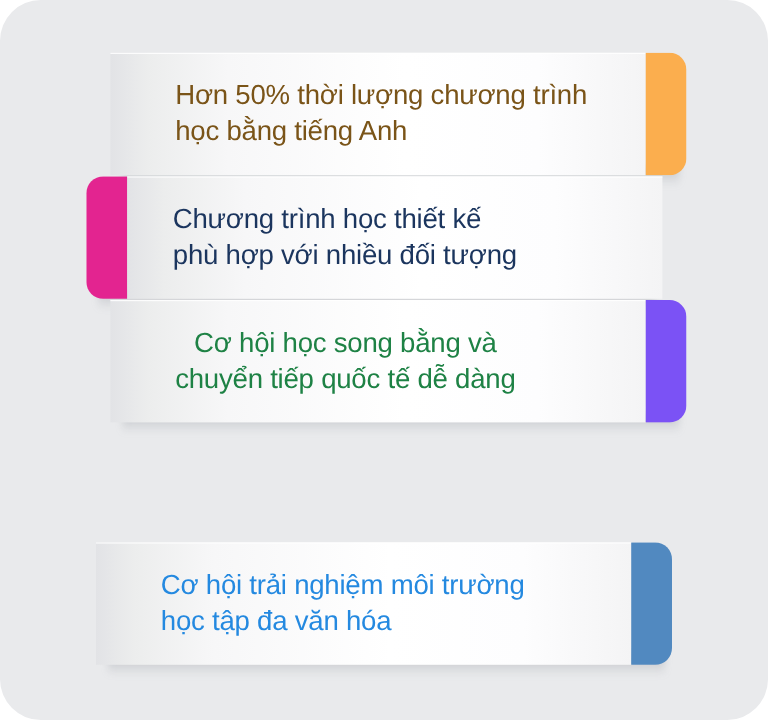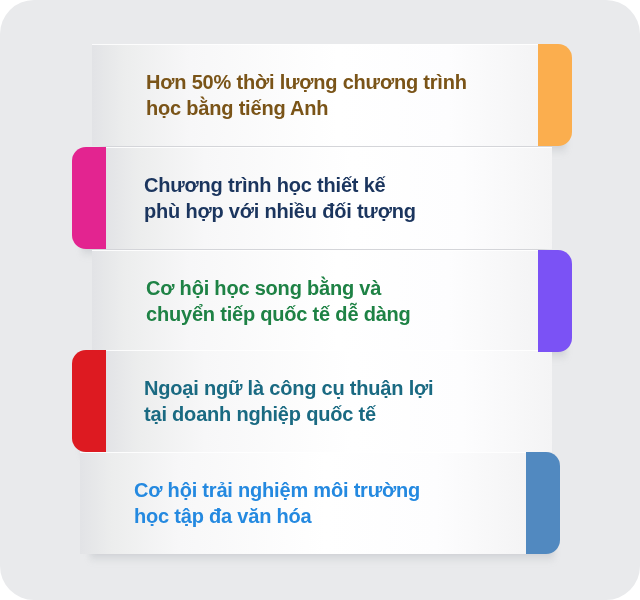--- a/index.html
+++ b/index.html
@@ -73,36 +73,36 @@
   }
   .accent.right {
     border-radius: 0 14px 14px 0;
   }
   .accent.left {
     border-radius: 14px 0 0 14px;
   }
 
   .bar-text {
     margin: 16px;
-    font-size: 20px;
-    font-weight: 700;
+    font-size: 23px;
+    font-weight: 400;
     line-height: 1.30;
     letter-spacing: -0.2px;
     white-space: pre-line;
   }
 
   
   .bar-1 { left: 92px;  top: 44px;  width: 480px; }
   .bar-1 .panel { border-radius: 0; }
   .bar-1 .bar-text { margin-left: 54px; }
 
   .bar-2 { left: 72px;  top: 147px; width: 480px; }
   .bar-2 .bar-text { margin-left: 38px; }
 
-  .bar-3 { left: 92px;  top: 250px; width: 480px; }
+  .bar-3 { left: 92px;  top: 250px; width: 480px; text-align: center; }
   .bar-3 .bar-text { margin-left: 54px; }
 
   .bar-4 { left: 72px;  top: 350px; width: 480px; }
   .bar-4 .bar-text { margin-left: 38px; }
 
   .bar-5 { left: 80px;  top: 452px; width: 480px; }
   .bar-5 .bar-text { margin-left: 54px; }
 
   
   .panel::before {
@@ -142,28 +142,20 @@
 
     <div class="bar bar-3">
       <div class="bar-shadow"></div>
       <div class="panel">
         <p class="bar-text" style="color: rgb(30, 130, 69);">Cơ hội học song bằng và
 chuyển tiếp quốc tế dễ dàng</p>
       </div>
       <div class="accent right" style="background: linear-gradient(rgb(123, 82, 245), rgb(123, 82, 245)) rgb(123, 82, 245);"></div>
     </div>
 
-    <div class="bar bar-4">
-      <div class="bar-shadow"></div>
-      <div class="accent left" style="background: linear-gradient(rgb(221, 26, 33), rgb(221, 26, 33)) rgb(221, 26, 33);"></div>
-      <div class="panel">
-        <p class="bar-text" style="color: rgb(26, 106, 130);">Ngoại ngữ là công cụ thuận lợi
-tại doanh nghiệp quốc tế</p>
-      </div>
-    </div>
 
     <div class="bar bar-5">
       <div class="bar-shadow"></div>
       <div class="panel">
         <p class="bar-text" style="color: rgb(36, 137, 224);">Cơ hội trải nghiệm môi trường
 học tập đa văn hóa</p>
       </div>
       <div class="accent right" style="background: linear-gradient(rgb(81, 137, 192), rgb(81, 137, 192)) rgb(81, 137, 192);"></div>
     </div>
 

